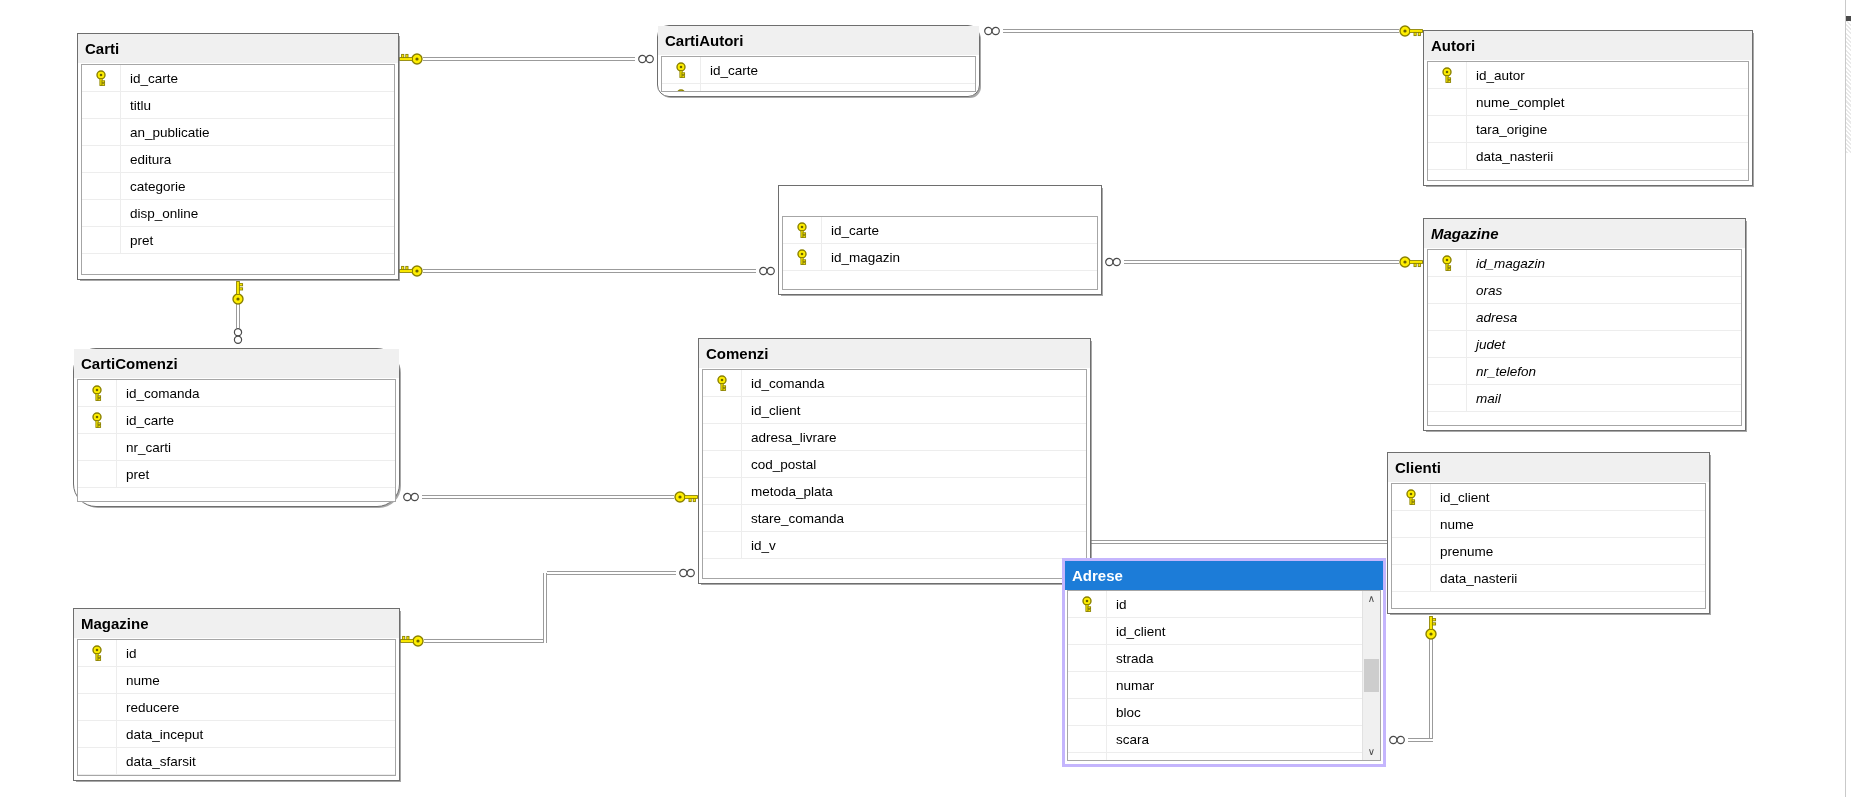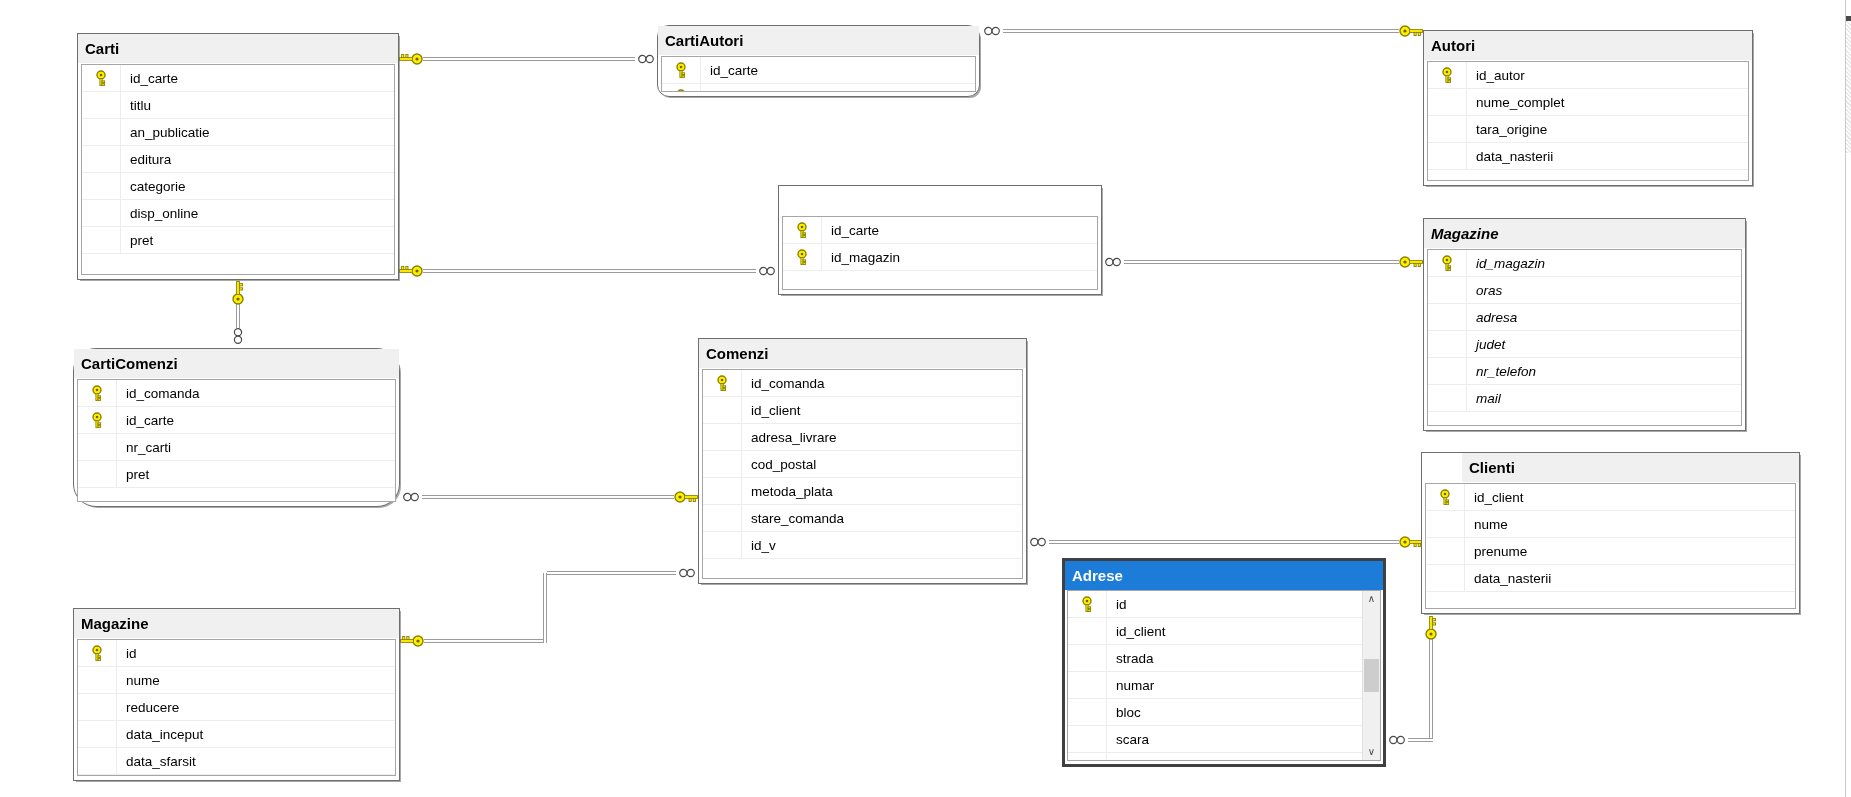--- a/index.html
+++ b/index.html
@@ -26,21 +26,21 @@
     height:27px;box-sizing:border-box;display:flex;align-items:center;
     border-bottom:1px solid #ededed;font-size:13.5px;color:#000;
     white-space:nowrap;
   }
   .icon-cell{
     width:38px;min-width:38px;height:100%;display:flex;align-items:center;
     justify-content:center;border-right:1px solid #ededed;
   }
   .col-name{padding-left:9px;}
   
-  .tbl.selected{border:3px solid #404040;box-shadow:none;}
+  .tbl.selected{border:3px solid #c4b5fd;box-shadow:none;}
   .tbl.selected .tbl-header{background:#1c7cd8;color:#ffffff;}
   .tbl.selected .tbl-rows{top:29px;bottom:3px;left:2px;right:2px;}
   
   .sb{position:absolute;top:0;right:0;bottom:0;width:17px;background:#f0f0f0;border-left:1px solid #e2e2e2;}
   .sb-btn{position:absolute;left:0;right:0;height:16px;display:flex;align-items:center;justify-content:center;
           font-size:10px;color:#4a4a4a;line-height:1;}
   .sb-btn.up{top:0;} .sb-btn.down{bottom:0;}
   .sb-thumb{position:absolute;left:1px;right:1px;top:68px;height:33px;background:#cdcdcd;}
   
   .cline{position:absolute;background:#ffffff;box-sizing:border-box;}
@@ -335,21 +335,21 @@
         <div class="col-row">
           <div class="icon-cell"></div>
           <span class="col-name">nr_carti</span>
         </div>
         <div class="col-row">
           <div class="icon-cell"></div>
           <span class="col-name">pret</span>
         </div>
       </div>
     </div>
-    <div class="tbl" style="left: 698px; top: 338px; width: 329px; height: 246px; text-align: right;">
+    <div class="tbl" style="left: 698px; top: 338px; width: 393px; height: 246px; text-align: right;">
       <div class="tbl-header">
         <span>Comenzi</span>
       </div>
       <div class="tbl-rows">
         <div class="col-row">
           <div class="icon-cell">
             <svg width="12" height="16" class="csym" style="position: static;">
               <use href="#sym-pk"></use>
             </svg>
           </div>
@@ -374,21 +374,21 @@
         <div class="col-row">
           <div class="icon-cell"></div>
           <span class="col-name">stare_comanda</span>
         </div>
         <div class="col-row">
           <div class="icon-cell"></div>
           <span class="col-name">id_v</span>
         </div>
       </div>
     </div>
-    <div class="tbl" style="left: 1421px; top: 452px; width: 379px; height: 162px; padding-left: 40px;">
+    <div class="tbl" style="left: 1387px; top: 452px; width: 323px; height: 162px;">
       <div class="tbl-header">
         <span>Clienti</span>
       </div>
       <div class="tbl-rows">
         <div class="col-row">
           <div class="icon-cell">
             <svg width="12" height="16" class="csym" style="position: static;">
               <use href="#sym-pk"></use>
             </svg>
           </div>

